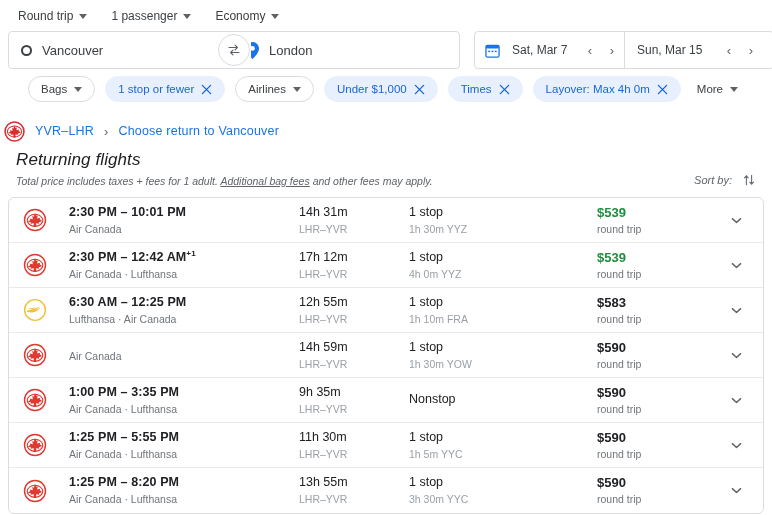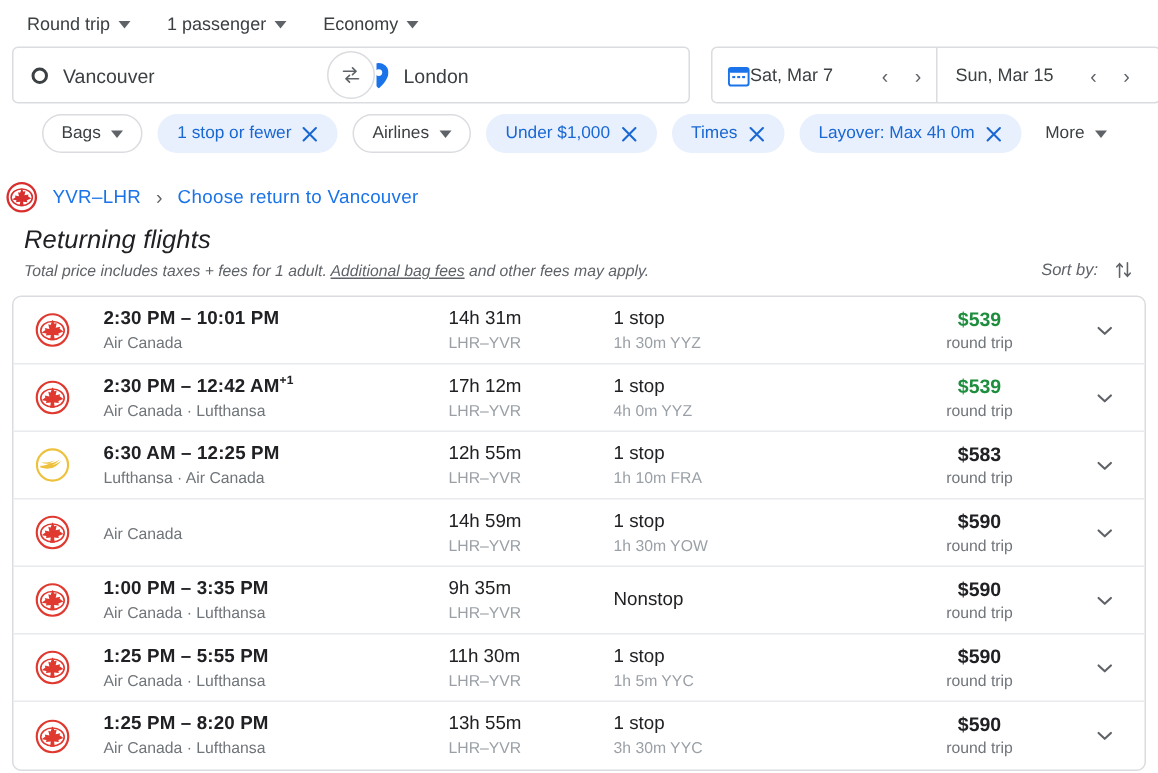--- a/index.html
+++ b/index.html
@@ -73,21 +73,21 @@
     border-left: 1px solid transparent;
   }
   .dates {
     flex: 0 0 300px; height: 38px; margin-left: 8px;
     display: flex; align-items: center;
     border: 1px solid #dadce0; border-radius: 4px;
     background: #fff; padding: 0 10px;
   }
   .datecell {
     flex: 1 1 50%; height: 100%;
-    display: flex; align-items: center; gap: 0;
+    display: flex; align-items: center; gap: 12px;
     font-size: 12px; color: #3c4043;
   }
   .datecell.second { border-left: 1px solid #dadce0; padding-left: 12px; }
   .datetxt { cursor: pointer; white-space: nowrap; }
   .navs { margin-left: auto; display: flex; gap: 2px; padding-right: 2px; }
   .navbtn {
     width: 20px; height: 20px; border-radius: 50%;
     display: flex; align-items: center; justify-content: center;
     color: #5f6368; font-size: 13px; cursor: pointer; line-height: 1;
   }
@@ -147,21 +147,21 @@
     display: flex; align-items: center;
     height: 45px; padding: 0 6px 0 14px;
     border-bottom: 1px solid #e8eaed;
     cursor: pointer;
   }
   .frow:last-child { border-bottom: none; }
   .logo { flex: 0 0 46px; display: flex; align-items: center; }
   .col-times { flex: 0 0 230px; }
   .col-dur   { flex: 0 0 110px; }
   .col-stops { flex: 1 1 auto; }
-  .col-price { flex: 0 0 118px; text-align: center; padding-right: 6px; }
+  .col-price { flex: 0 0 118px; text-align: left; padding-right: 6px; }
   .col-exp   { flex: 0 0 42px; display: flex; align-items: center; justify-content: center; }
 
   .t-main {
     font-size: 12.5px; font-weight: 700; color: #202124;
     letter-spacing: .1px; line-height: 1.25;
   }
   .t-main sup { font-size: 8px; font-weight: 700; vertical-align: super; }
   .t-sub { font-size: 10.5px; color: #70757a; margin-top: 2px; line-height: 1.2; }
   .d-main { font-size: 12.5px; color: #202124; line-height: 1.25; }
   .d-sub  { font-size: 10.5px; color: #9aa0a6; margin-top: 2px; line-height: 1.2; }

